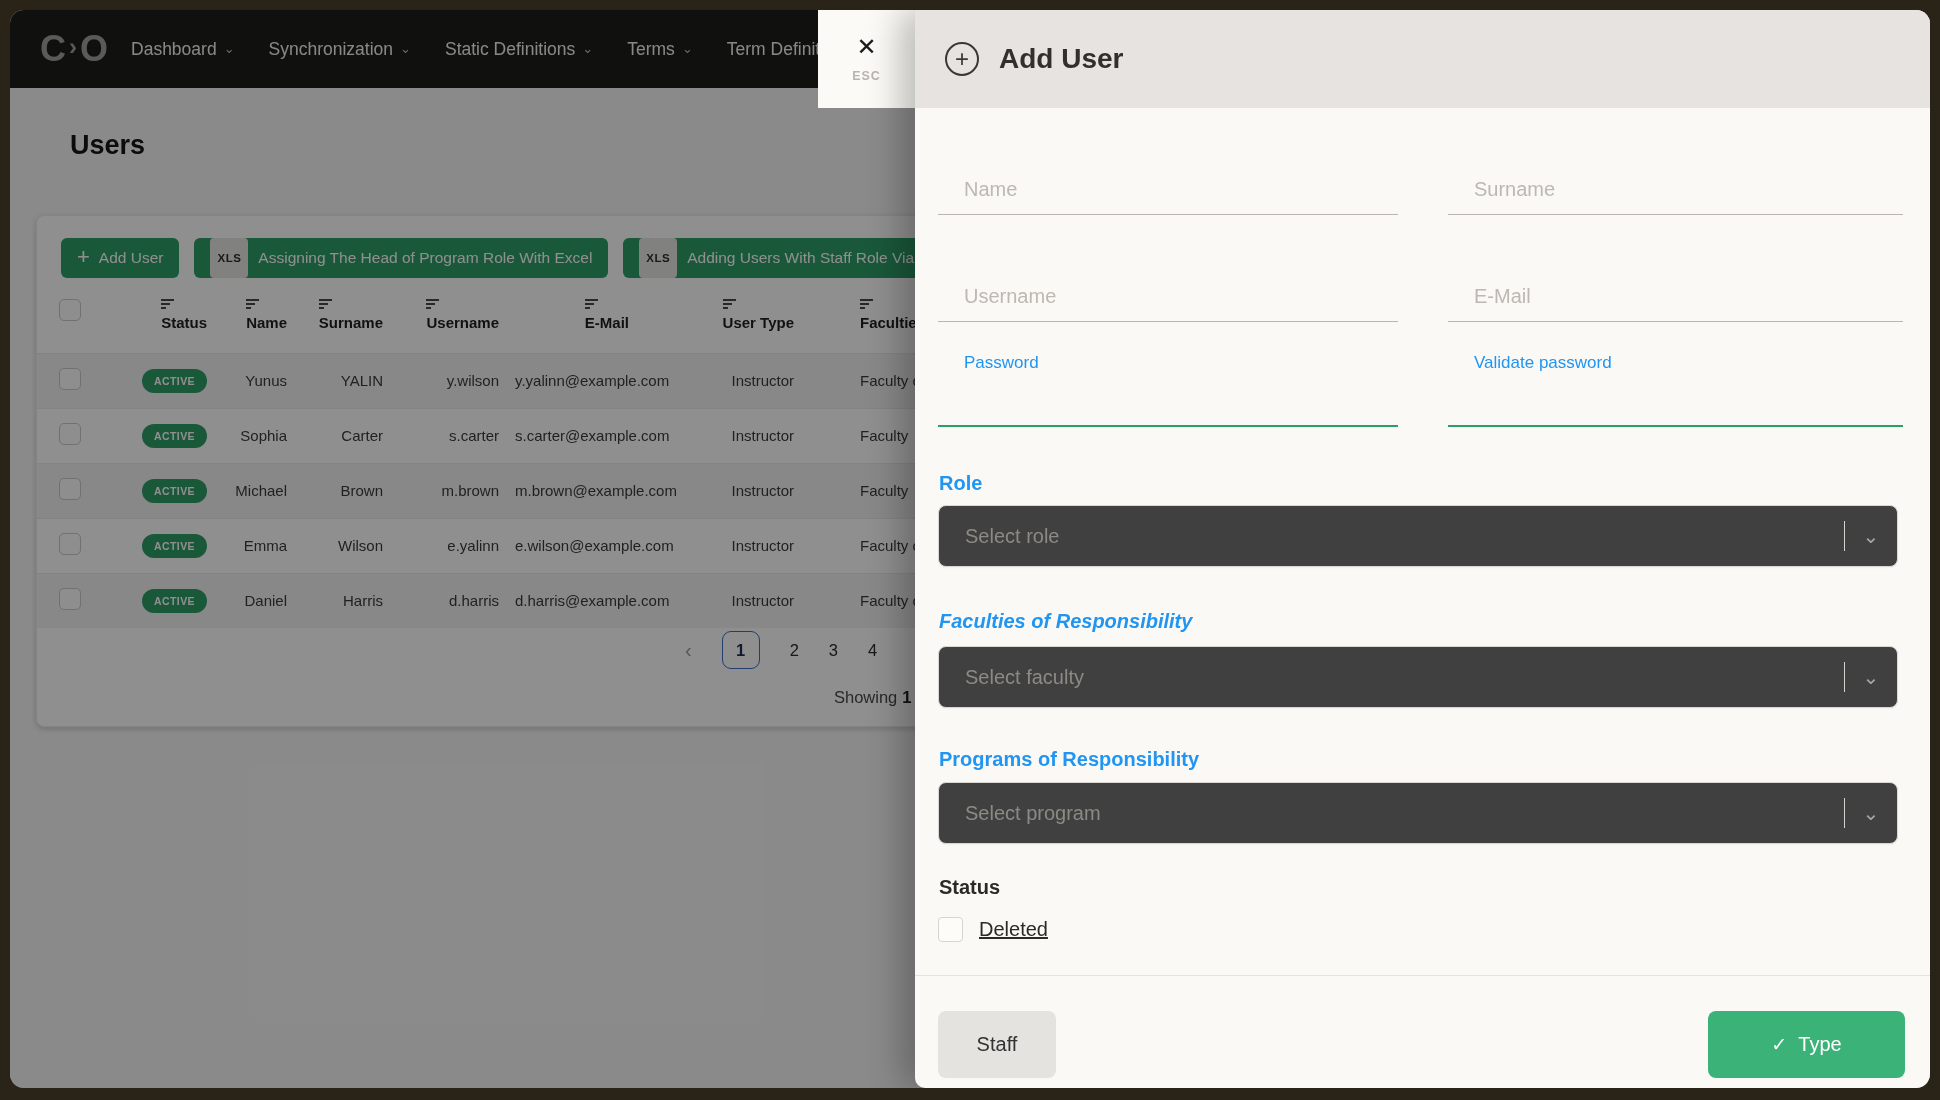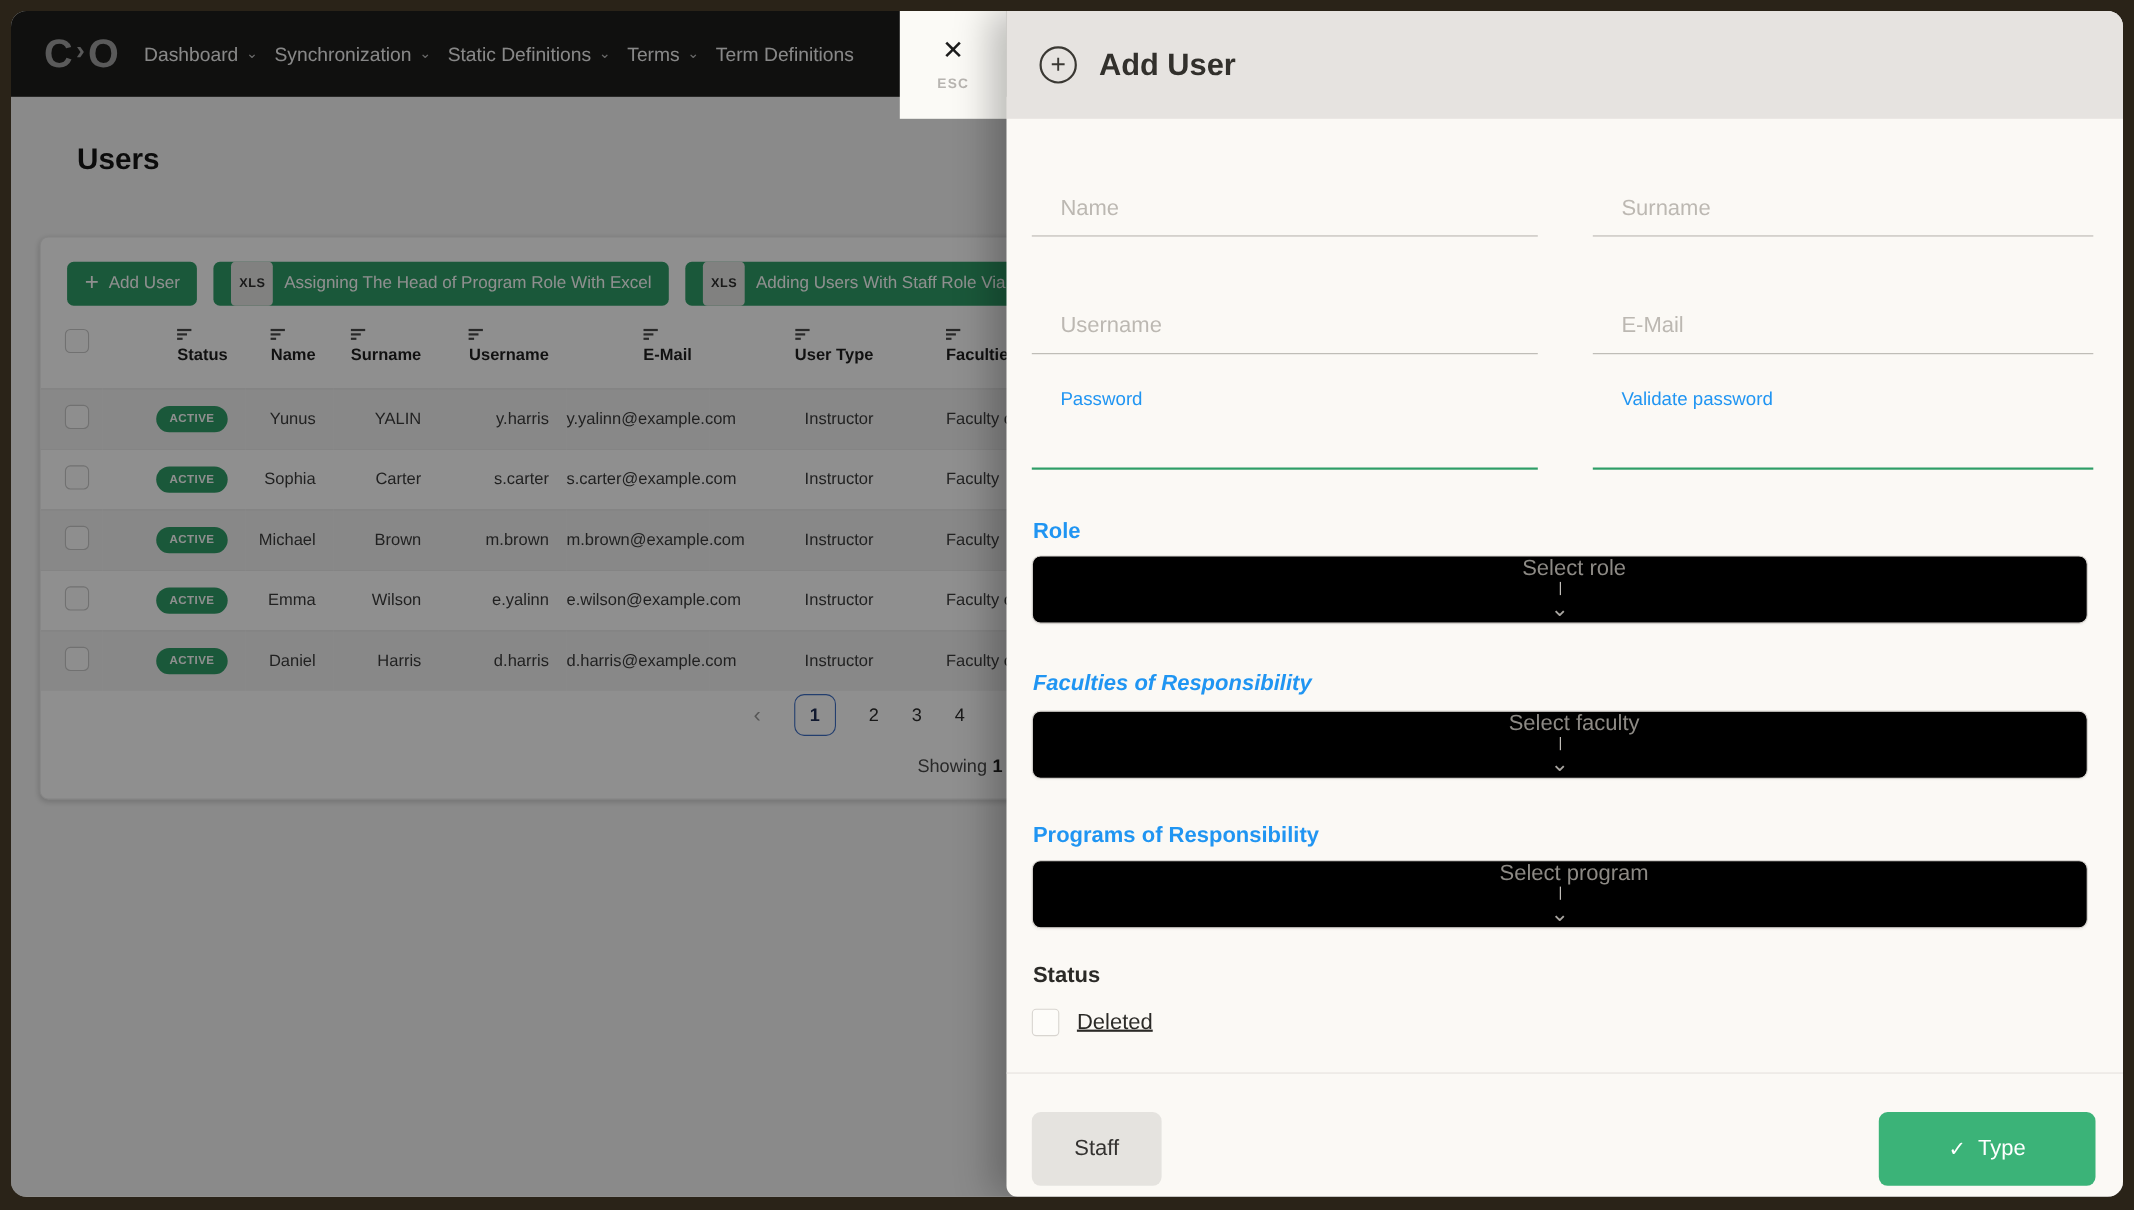--- a/index.html
+++ b/index.html
@@ -7,21 +7,21 @@
               font-family:"Liberation Sans", sans-serif; }
   .app { position:absolute; left:10px; top:10px; width:1920px; height:1078px;
          border-radius:14px; overflow:hidden; background:#f7f7f7; }
 
   
   .nav { position:absolute; left:0; top:0; width:100%; height:78px; background:#1d1d1b;
          display:flex; align-items:center; z-index:1; }
   .logo { margin-left:30px; color:#a0a0a0; font-weight:800; font-size:36px; letter-spacing:1px;
           display:flex; align-items:center; }
   .logo .chev { font-size:24px; font-weight:800; margin:0 2px; transform:translateY(-2px); }
-  .nav-items { margin-left:22px; display:flex; align-items:center; gap:15px;
+  .nav-items { margin-left:22px; display:flex; align-items:center; gap:34px;
                width:688px; overflow:hidden; white-space:nowrap; }
   .nav-item { color:#f2f2f2; font-size:17.5px; display:flex; align-items:center; flex:0 0 auto; cursor:pointer; }
   .nav-item .dd { color:#bdbdbd; font-size:13px; margin-left:7px; transform:translateY(-1px); }
 
   
   .page-title { position:absolute; left:60px; top:120px; font-size:27px; font-weight:700; color:#161616; z-index:1; }
   .card { position:absolute; left:26px; top:205px; width:1800px; height:512px; background:#ffffff;
           border:1px solid #ececec; border-radius:8px; box-shadow:0 2px 6px rgba(0,0,0,.18); z-index:1; }
   .toolbar { position:absolute; left:24px; top:22px; display:flex; gap:15px; }
   .btn-green { height:40px; display:flex; align-items:center; background:#2f9e68; color:#fff;
@@ -76,23 +76,23 @@
 
   .u-field { position:absolute; height:50px; border-bottom:1px solid #b9b6b1; }
   .u-field input { width:100%; height:100%; border:none; outline:none; background:transparent;
                    font-size:20px; color:#4a4843; padding-left:26px; font-family:inherit; }
   .u-field input::placeholder { color:#bcb8b2; }
   .pw-field { position:absolute; width:460px; }
   .pw-field label { display:block; font-size:17px; color:#2095f2; margin-left:26px; height:22px; }
   .pw-field input { width:100%; height:52px; border:none; outline:none; background:transparent;
                     border-bottom:2px solid #2e9e67; font-size:20px; padding-left:26px; font-family:inherit; }
   .sec-label { position:absolute; left:24px; font-size:20px; font-weight:600; color:#2095f2; }
-  .select-box { position:absolute; left:23px; width:960px; height:62px; background:#000000;
+  .select-box { position:absolute; left:23px; width:960px; height:62px; background:#404040;
                 border:1px solid #dbd8d3; border-radius:8px; display:flex; align-items:center;
-                box-shadow:0 1px 2px rgba(0,0,0,.04); cursor:pointer;flex-direction:column; }
+                box-shadow:0 1px 2px rgba(0,0,0,.04); cursor:pointer; }
   .select-box .ph { flex:1; padding-left:26px; font-size:20px; color:#8d8a85; }
   .select-box .divider { width:1px; height:30px; background:#d5d2cd; }
   .select-box .caret { width:52px; text-align:center; color:#a9a6a1; font-size:20px; }
   .status-label { position:absolute; left:24px; top:866px; font-size:20px; font-weight:700; color:#2b2a27; }
   .deleted-row { position:absolute; left:23px; top:907px; display:flex; align-items:center; gap:16px; cursor:pointer; }
   .deleted-cb { width:25px; height:25px; border:1.5px solid #d8d5d0; border-radius:4px; background:#fdfcf9; }
   .deleted-label { font-size:20px; color:#2b2a27;text-decoration:underline; }
 
   .panel-footer { position:absolute; left:0; top:965px; width:100%; height:113px; border-top:1px solid #e5e2de; }
   .btn-cancel { position:absolute; left:23px; top:35px; width:118px; height:67px; background:#e5e3df;
@@ -204,21 +204,21 @@
                   <i></i>
                 </span><span>Faculties</span></span></th>
           </tr>
         </thead>
       <tbody id="tbody">
           <tr>
             <td class="cb-col"><span class="row-cb"></span></td>
             <td><span class="badge">ACTIVE</span></td>
             <td>Yunus</td>
             <td>YALIN</td>
-            <td>y.harris</td>
+            <td>y.wilson</td>
             <td>y.yalinn@example.com</td>
             <td>Instructor</td>
             <td class="fac-col">Faculty o</td>
           </tr>
           <tr>
             <td class="cb-col"><span class="row-cb"></span></td>
             <td><span class="badge">ACTIVE</span></td>
             <td>Sophia</td>
             <td>Carter</td>
             <td>s.carter</td>

